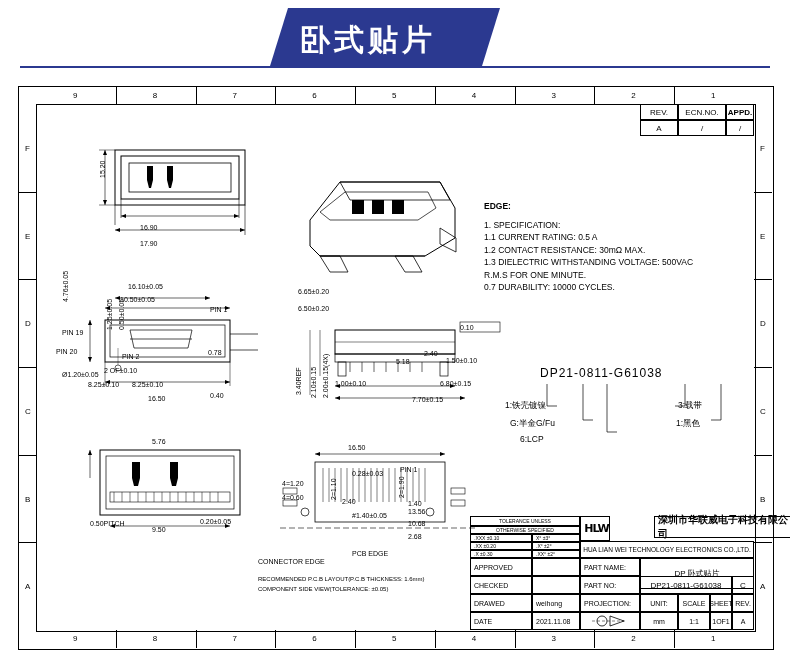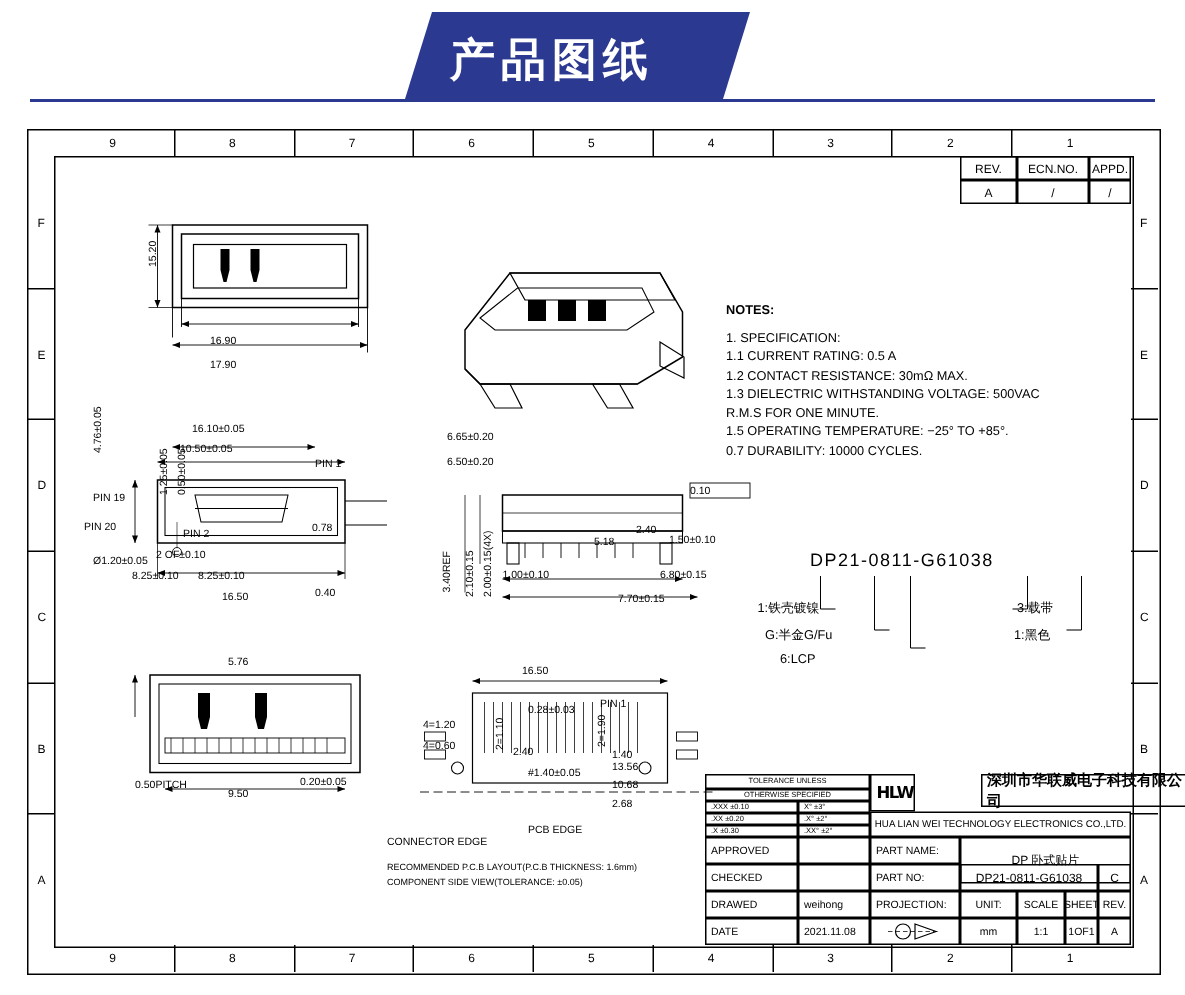--- a/index.html
+++ b/index.html
@@ -59,21 +59,21 @@
   .logo{
     font-weight:bold;font-size:11px;font-family:"DejaVu Sans", sans-serif;letter-spacing:-1px;
   }
   svg{position:absolute;left:0;top:0;overflow:visible;}
 </style>
 </head>
 <body>
 
 <div class="banner">
   <div class="banner-shape"></div>
-  <div class="banner-title">产品图纸</div>
+  <div class="banner-title">卧式贴片</div>
   <div class="banner-line"></div>
 </div>
 
 <div class="frame-outer"></div>
 <div class="frame-inner"></div>
 
 <div id="rulers">
     <div class="ruler" style="left: 72.8889px; top: 91px;">9</div>
     <div class="ruler" style="left: 72.8889px; top: 634px;">9</div>
     <div class="ruler" style="left: 152.667px; top: 91px;">8</div>
@@ -339,27 +339,26 @@
   <div class="t" style="left:408px;top:508px;">13.56</div>
   <div class="t" style="left:408px;top:520px;">10.68</div>
   <div class="t" style="left:408px;top:533px;">2.68</div>
   <div class="t" style="left:352px;top:550px;">PCB EDGE</div>
   <div class="t" style="left:258px;top:558px;">CONNECTOR EDGE</div>
   <div class="t" style="left:258px;top:576px;font-size:6px;">RECOMMENDED P.C.B LAYOUT(P.C.B THICKNESS: 1.6mm)</div>
   <div class="t" style="left:258px;top:586px;font-size:6px;">COMPONENT SIDE VIEW(TOLERANCE: ±0.05)</div>
 </div>
 
 <div class="notes">
-  <div class="nt notes-title">NOTES:</div>
+  <div class="nt notes-title">EDGE:</div>
   <div class="nt">1. SPECIFICATION:</div>
   <div class="nt">1.1 CURRENT RATING: 0.5 A</div>
   <div class="nt">1.2 CONTACT RESISTANCE: 30mΩ MAX.</div>
   <div class="nt">1.3 DIELECTRIC WITHSTANDING VOLTAGE: 500VAC</div>
   <div class="nt">      R.M.S FOR ONE MINUTE.</div>
-  <div class="nt">1.5 OPERATING TEMPERATURE: −25° TO +85°.</div>
   <div class="nt">0.7 DURABILITY: 10000 CYCLES.</div>
 </div>
 
 <div>
   <div class="partcode">DP21-0811-G61038</div>
   <svg width="230" height="60" style="left:535px;top:380px;">
     <line x1="12" y1="4" x2="12" y2="26" stroke="#000" stroke-width="0.7"></line>
     <line x1="12" y1="26" x2="22" y2="26" stroke="#000" stroke-width="0.7"></line>
     <line x1="48" y1="4" x2="48" y2="40" stroke="#000" stroke-width="0.7"></line>
     <line x1="48" y1="40" x2="58" y2="40" stroke="#000" stroke-width="0.7"></line>
@@ -373,21 +372,21 @@
   <div class="cal" style="left:505px;top:400px;">1:铁壳镀镍</div>
   <div class="cal" style="left:510px;top:418px;">G:半金G/Fu</div>
   <div class="cal" style="left:520px;top:434px;">6:LCP</div>
   <div class="cal" style="left:678px;top:400px;">3:载带</div>
   <div class="cal" style="left:676px;top:418px;">1:黑色</div>
 </div>
 
 <div class="revtbl">
   <div style="left:170px;top:0;width:38px;height:16px;">REV.</div>
   <div style="left:208px;top:0;width:48px;height:16px;">ECN.NO.</div>
-  <div style="left:256px;top:0;width:28px;height:16px;">APPD.</div>
+  <div style="left:256px;top:0;width:28px;height:16px;font-weight:bold;">APPD.</div>
   <div style="left:170px;top:16px;width:38px;height:16px;">A</div>
   <div style="left:208px;top:16px;width:48px;height:16px;">/</div>
   <div style="left:256px;top:16px;width:28px;height:16px;">/</div>
 </div>
 
 <div class="titleblock">
 
   <div class="tb tbc" style="left:0;top:0;width:110px;height:10px;font-size:5px;flex-direction:column;line-height:5px;">
     <span>TOLERANCE UNLESS</span>
   </div>

